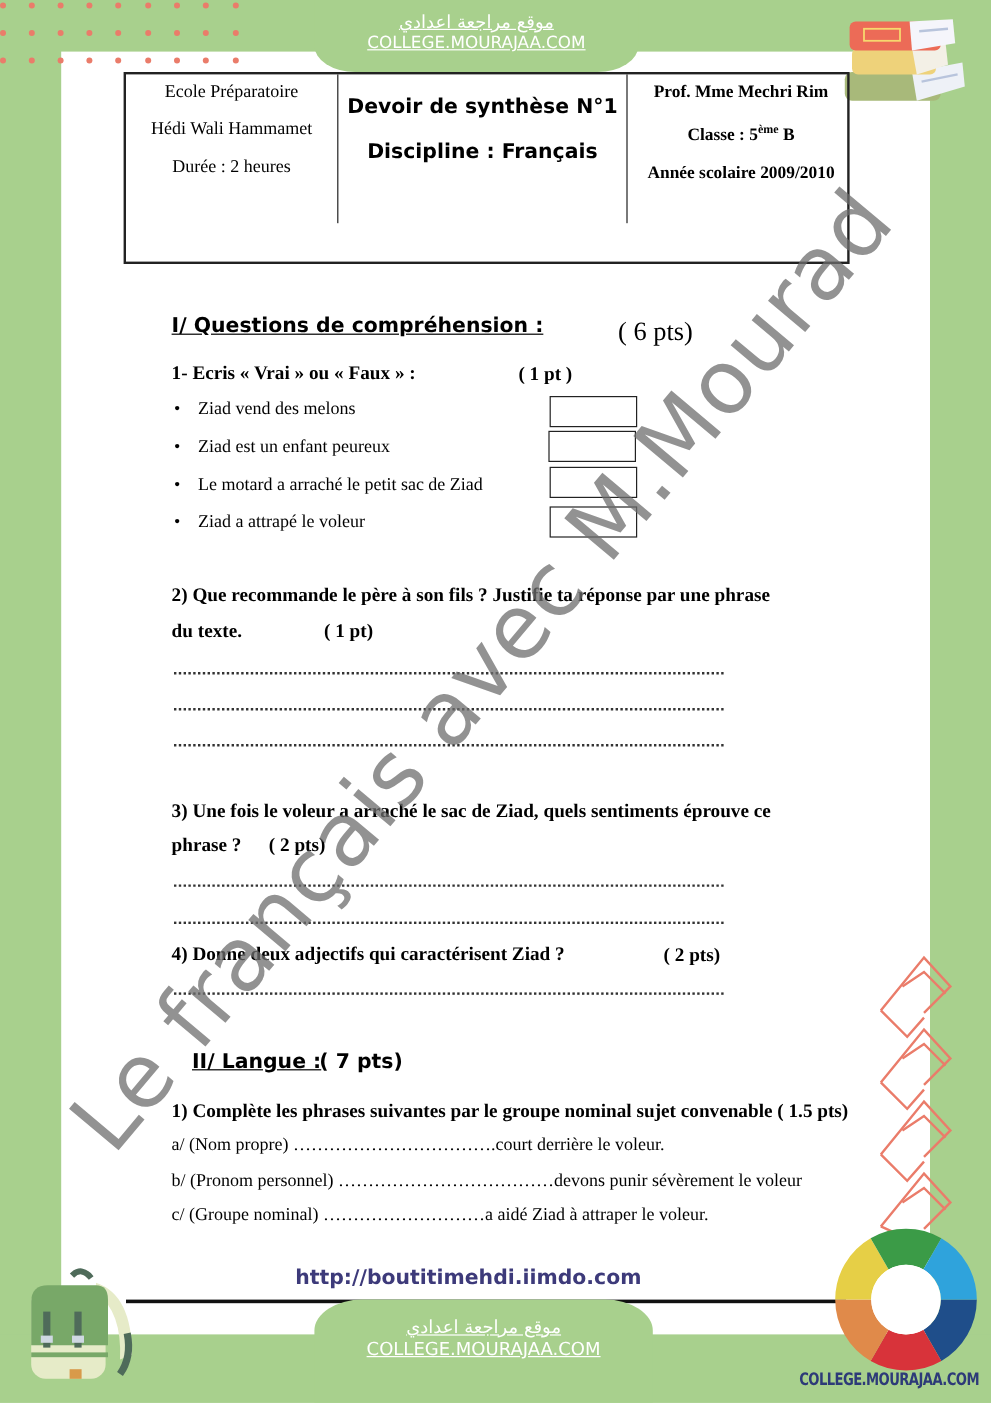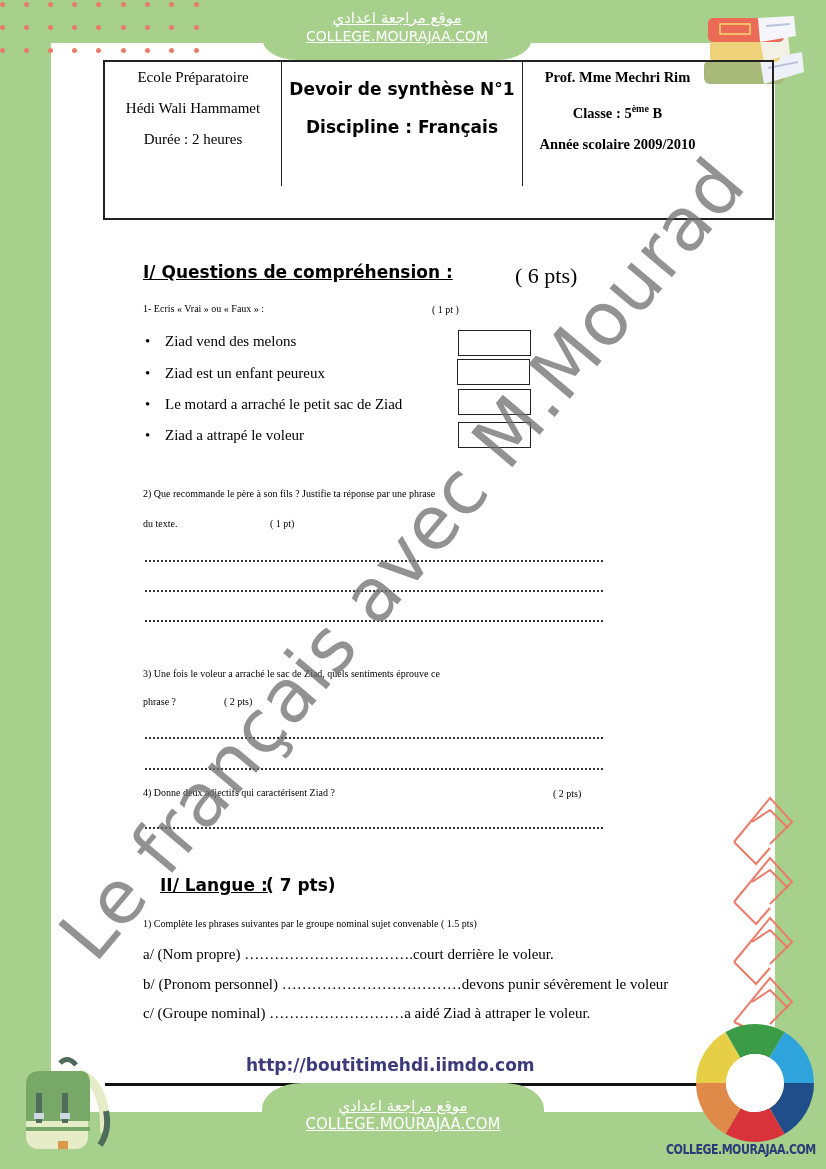--- a/index.html
+++ b/index.html
@@ -6,29 +6,29 @@
   body { width:826px; height:1169px; position:relative; overflow:hidden; background:#a8d08d; font-family:"Liberation Serif", serif; }
   .page { position:absolute; left:51px; top:43px; width:724px; height:1070px; background:#ffffff; }
   .right-strip { position:absolute; left:775px; top:0; width:51px; height:1169px; background:#a8d08d; }
   .dots { position:absolute; left:0; top:0; }
   .dot { position:absolute; width:5px; height:5px; border-radius:50%; background:#ea7c6a; }
   .top-banner { position:absolute; left:262px; top:0; width:270px; height:60px; background:#a8d08d; border-radius:0 0 34px 34px / 0 0 22px 22px; text-align:center; color:#fff; }
   .banner-ar { font-family:"DejaVu Sans", sans-serif; font-size:15px; text-decoration:underline; padding-top:9px; line-height:18px; }
   .banner-en { font-family:"DejaVu Sans", sans-serif; font-size:14px; text-decoration:underline; line-height:18px; }
   .bottom-banner { position:absolute; left:262px; top:1083px; width:282px; height:86px; background:#a8d08d; border-radius:40px 40px 0 0 / 26px 26px 0 0; text-align:center; color:#fff; }
   .bottom-band { position:absolute; left:0; top:1112px; width:826px; height:57px; background:#a8d08d; }
-  .header-table { position:absolute; left:103px; top:60px; width:671px; height:160px; border:2px solid #222; box-sizing:border-box; }
+  .header-table { position:absolute; left:103px; top:60px; width:605px; height:160px; border:2px solid #222; box-sizing:border-box; }
   .cell { position:absolute; box-sizing:border-box;text-align:center; }
   .c1 { left:0; top:0; width:177px; height:124px; border-right:1.5px solid #222; text-align:center; font-size:15px; line-height:31px; padding-top:0px; }
   .c2 { left:177px; top:0; width:241px; height:124px; border-right:1.5px solid #222; text-align:center; font-family:"DejaVu Sans", sans-serif; font-weight:bold; font-size:17px; line-height:38px; padding-top:8px; }
   .c3 { left:418px; top:0; width:183px; height:124px; font-size:14.5px; font-weight:bold; line-height:31px; padding-left:6px; white-space:nowrap; }
   .c4 { left:0; top:124px; width:601px; height:32px; border-top:1.5px solid #222; font-size:15px; font-weight:bold; padding-left:5px; line-height:26px; white-space:nowrap; }
   .h-section { font-family:"DejaVu Sans", sans-serif; font-weight:bold; font-size:17px; text-decoration:underline; }
   .abs { position:absolute; white-space:nowrap; }
-  .q { font-weight:normal; font-size:10px; }
+  .q { font-weight:bold; font-size:16px; }
   .t { font-size:15px; }
   .bullet::before { content:"•"; display:inline-block; width:20px; }
   .box { position:absolute; width:73px; height:26px; border:1.6px solid #222; box-sizing:border-box; }
   .dotted { position:absolute; height:0; border-bottom:2px dotted #333; width:458px; }
   .watermark { position:absolute; left:40px; top:560px; font-family:"DejaVu Sans", sans-serif; font-size:74px; color:rgba(110,110,110,0.75); transform:rotate(-50deg); transform-origin:left center; white-space:nowrap; pointer-events:none; letter-spacing:1px; }
   .footer-url { position:absolute; left:246px; top:1055px; font-family:"DejaVu Sans", sans-serif; font-weight:bold; font-size:17px; color:#3d3a7a; }
   .footer-line { position:absolute; left:105px; top:1083px; width:600px; height:3px; background:#111; }
   .chev { position:absolute; }
   .logo-text { position:absolute; left:666px; top:1143px; font-family:"DejaVu Sans", sans-serif; font-weight:bold; font-size:11px; color:#2d3a78; letter-spacing:-0.5px; transform:scaleY(1.3); }
 </style>

